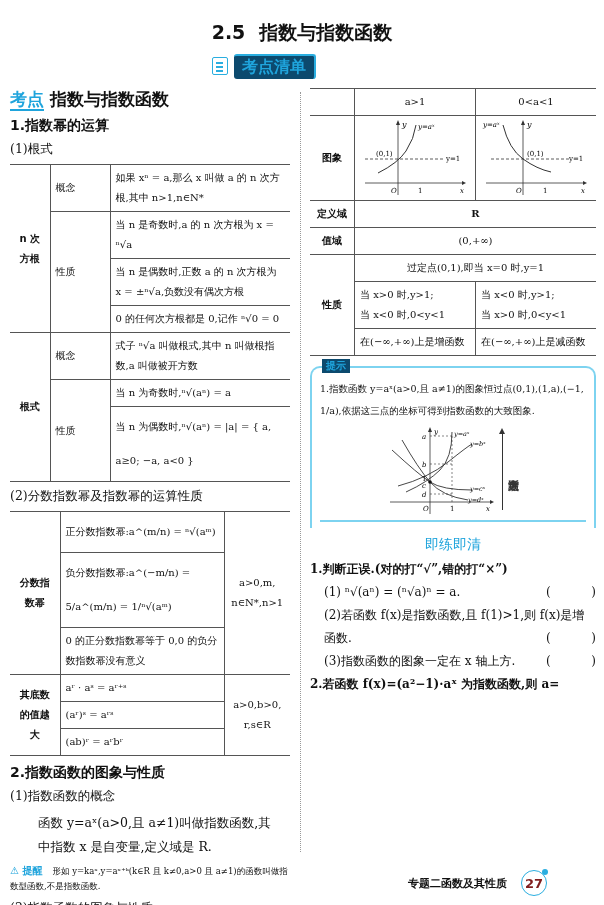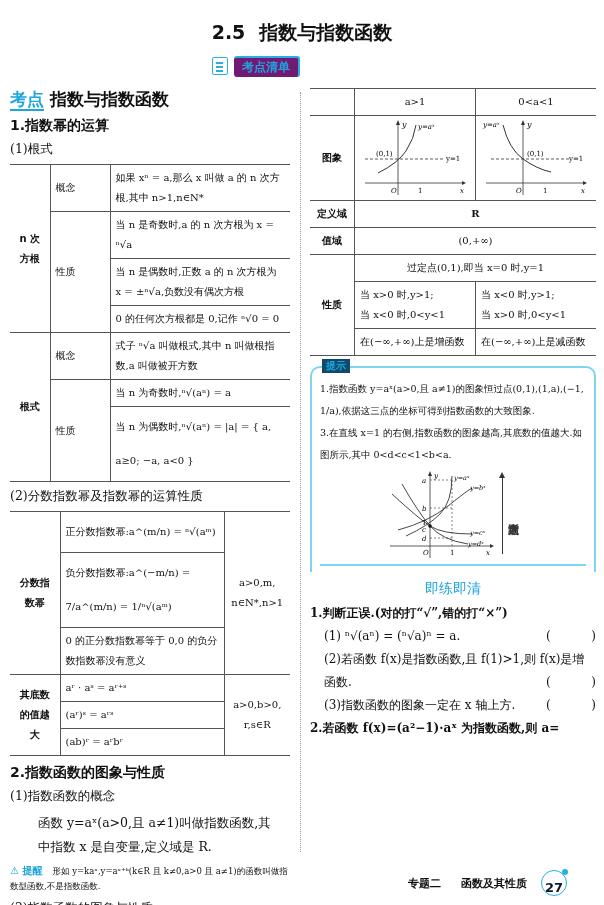--- a/index.html
+++ b/index.html
@@ -2,21 +2,21 @@
 <html><head>
 <meta charset="utf-8">
 <style>
   * { box-sizing: border-box; margin: 0; padding: 0; }
   body { width: 604px; height: 905px; background: #fff; font-family: "DejaVu Serif", "Liberation Serif", serif; color: #111; position: relative; overflow: hidden; font-size: 12px; }
   .title { position: absolute; top: 20px; left: 0; width: 604px; text-align: center; font-family: "DejaVu Sans", sans-serif; font-weight: bold; font-size: 19px; }
   .title .num { margin-right: 14px; }
   .badge { position: absolute; top: 54px; left: 212px; height: 24px; display: flex; align-items: center; }
   .badge .ic { width: 16px; height: 18px; border: 1.5px solid #2aaee0; border-radius: 2px; margin-right: 6px; position: relative; }
   .badge .ic::before { content: ""; position: absolute; left: 3px; top: 4px; width: 7px; height: 1.5px; background: #2aaee0; box-shadow: 0 4px 0 #2aaee0, 0 8px 0 #2aaee0; }
-  .badge .txt { background: #701a75; color: #1fa4dc; font-family: "DejaVu Sans", sans-serif; font-weight: bold; font-size: 12px; padding: 1px 8px; border-radius: 3px; border-top: 2px solid #2aaee0; border-right: 2px solid #2aaee0; }
+  .badge .txt { background: #0c4a6e; color: #1fa4dc; font-family: "DejaVu Sans", sans-serif; font-weight: bold; font-size: 16px; padding: 1px 8px; border-radius: 3px; border-top: 2px solid #2aaee0; border-right: 2px solid #2aaee0; }
   .divider { position: absolute; left: 300px; top: 92px; height: 760px; border-left: 1px dotted #999; }
   .col { position: absolute; }
   .left { left: 10px; top: 88px; width: 280px; }
   .right { left: 310px; top: 88px; width: 286px; }
   .kd { font-family: "DejaVu Sans", sans-serif; font-weight: bold; font-size: 17px; margin-bottom: 6px; }
   .kd .tag { color: #1fa4dc; border-bottom: 2px solid #1fa4dc; margin-right: 6px; }
   .h1 { font-family: "DejaVu Sans", sans-serif; font-weight: bold; font-size: 14px; margin: 4px 0; }
   .h2 { font-size: 12.5px; margin: 6px 0; }
   table { border-collapse: collapse; width: 100%; font-size: 10px; }
   td { border: 1px solid #555; padding: 3px 5px; line-height: 20px; vertical-align: middle; }
@@ -32,22 +32,22 @@
   .graph { display: block; margin: 0 auto; }
   .hint-box { border: 2px solid #7dd3f0; border-radius: 10px 10px 0 0; border-bottom: none; padding: 10px 8px 6px 8px; margin-top: 10px; position: relative; }
   .hint-box .ttl { position: absolute; top: -9px; left: 10px; background: #0c4a6e; padding: 0 4px; color: #1fa4dc; font-family: "DejaVu Sans", sans-serif; font-weight: bold; font-size: 10px; }
   .hint-box p { font-size: 9.5px; line-height: 22px; }
   .hint-bottom { border-top: 2px solid #7dd3f0; margin-top: 4px; }
   .practice-title { text-align: center; color: #1fa4dc; font-family: "DejaVu Sans", sans-serif; font-weight: normal; font-size: 14px; margin: 8px 0 4px; }
   .q { font-size: 12px; line-height: 23px; }
   .q.ind { padding-left: 14px; }
   .paren { float: right; width: 50px; display: flex; justify-content: space-between; }
   .footer { position: absolute; top: 870px; left: 408px; display: flex; align-items: center; font-family: "DejaVu Sans", sans-serif; font-weight: bold; font-size: 11px; }
-  .footer .sp { margin-right: 20px; }
-  .pg { width: 26px; height: 26px; border: 1.5px solid #2aaee0; border-radius: 50%; color: #0f172a; font-size: 13px; display: flex; align-items: flex-end; justify-content: center; margin-left: 14px; position: relative; }
+  .footer .sp { margin-right: 0; }
+  .pg { width: 26px; height: 26px; border: 1.5px solid #2aaee0; border-radius: 50%; color: #7f1d1d; font-size: 13px; display: flex; align-items: center; justify-content: center; margin-left: 14px; position: relative; }
   .pg .dot { position: absolute; top: -2px; right: -2px; width: 6px; height: 6px; border-radius: 50%; background: #2aaee0; }
 </style>
 </head>
 <body>
 
 <div class="title">
   <span class="num">2.5</span><span>指数与指数函数</span>
 </div>
 <div class="badge">
   <span class="ic"></span>
@@ -98,21 +98,21 @@
   <div class="h2">(2)分数指数幂及指数幂的运算性质</div>
 
   <table class="t">
     <tbody>
         <tr>
       <td rowspan="3" class="lbl" style="width:50px">分数指数幂</td>
       <td style="line-height:34px">正分数指数幂:a^(m/n) = ⁿ√(aᵐ)</td>
       <td rowspan="3" class="center" style="width:66px">a&gt;0,m, n∈N*,n&gt;1</td>
     </tr>
     <tr>
-          <td style="line-height:34px">负分数指数幂:a^(−m/n) = 7/a^(m/n) = 1/ⁿ√(aᵐ)</td>
+          <td style="line-height:34px">负分数指数幂:a^(−m/n) = 5/a^(m/n) = 1/ⁿ√(aᵐ)</td>
         </tr>
     <tr>
           <td>0 的正分数指数幂等于 0,0 的负分数指数幂没有意义</td>
         </tr>
     <tr>
       <td rowspan="3" class="lbl">其底数的值越大</td>
       <td>aʳ · aˢ = aʳ⁺ˢ</td>
       <td rowspan="3" class="center">a&gt;0,b&gt;0, r,s∈R</td>
     </tr>
     <tr>
@@ -204,21 +204,20 @@
     <tr>
       <td>在(−∞,+∞)上是增函数</td>
       <td>在(−∞,+∞)上是减函数</td>
     </tr>
   </tbody>
     </table>
 
   <div class="hint-box">
     <span class="ttl">提示</span>
     <p>1.指数函数 y=aˣ(a&gt;0,且 a≠1)的图象恒过点(0,1),(1,a),(−1, 1/a),依据这三点的坐标可得到指数函数的大致图象.</p>
-    <p>3.在直线 x=1 的右侧,指数函数的图象越高,其底数的值越大.如图所示,其中 0&lt;d&lt;c&lt;1&lt;b&lt;a.</p>
     <div style="display:flex; justify-content:center; align-items:center; margin-top:4px;">
       <svg width="110" height="90" viewBox="0 0 110 90">
         <line x1="2" y1="76" x2="104" y2="76" stroke="#333" stroke-width="0.8"></line>
         <polygon points="102,74 106,76 102,78" fill="#333"></polygon>
         <line x1="42" y1="88" x2="42" y2="4" stroke="#333" stroke-width="0.8"></line>
         <polygon points="40,6 42,1 44,6" fill="#333"></polygon>
         <path d="M 18 66 Q 40 56 52 44 T 64 6" fill="none" stroke="#333" stroke-width="0.9"></path>
         <path d="M 10 60 Q 40 52 60 36 T 84 18" fill="none" stroke="#333" stroke-width="0.9"></path>
         <path d="M 4 24 Q 30 48 42 56 T 84 64" fill="none" stroke="#333" stroke-width="0.9"></path>
         <path d="M 14 14 Q 30 42 42 56 T 80 74" fill="none" stroke="#333" stroke-width="0.9"></path>

